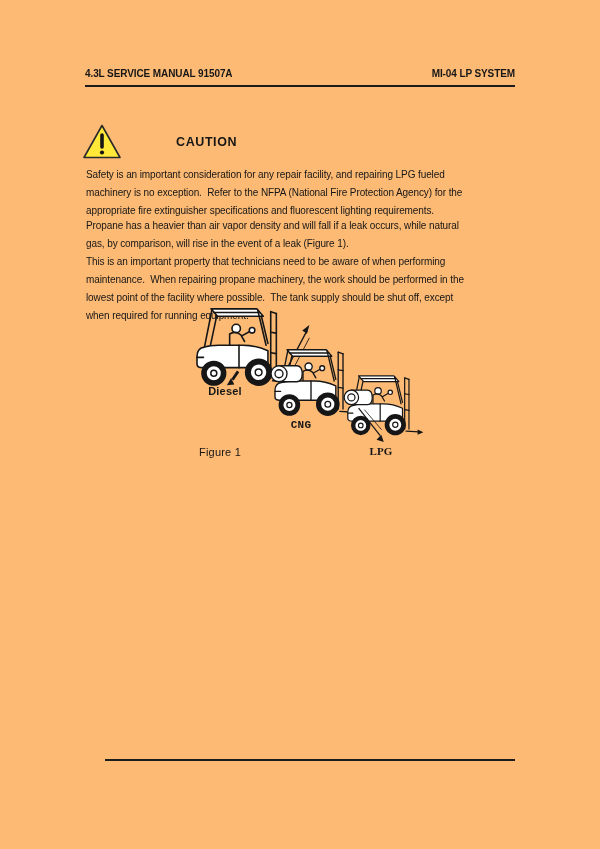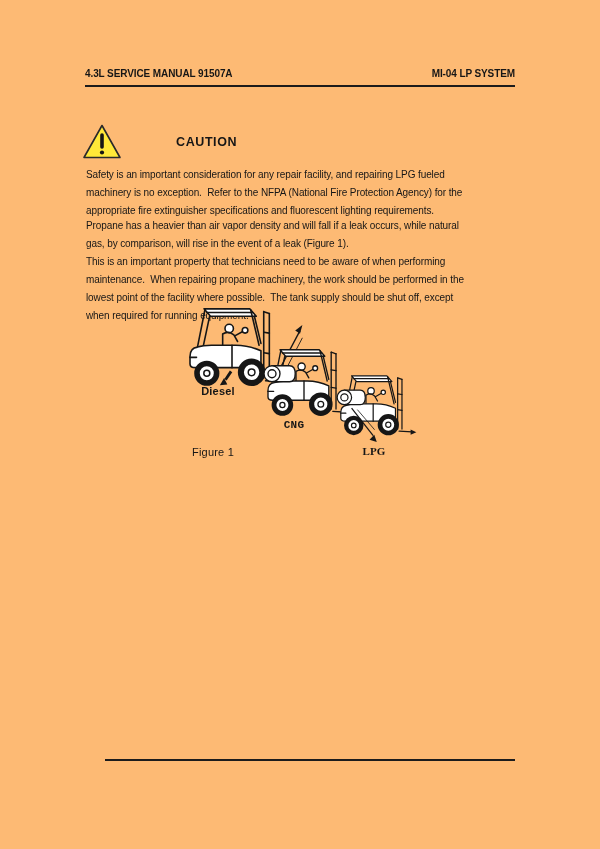--- a/index.html
+++ b/index.html
@@ -12,21 +12,21 @@
   .header-rule{left:85px;top:85px;width:430px;}
 
   .caution-block{position:absolute;left:82px;top:123px;display:flex;align-items:center;gap:32px;}
   .caution-label{margin-left:22px;font-size:12.5px;font-weight:bold;letter-spacing:0.6px;}
 
   .para{position:absolute;left:86px;width:460px;font-size:10px;font-weight:normal;
     letter-spacing:-0.1px;line-height:18px;white-space:pre;}
   .para-1{top:166px;}
   .para-2{top:217px;}
 
-  .figure-area{position:absolute;left:2px;top:0;width:518px;height:849px;pointer-events:none;}
+  .figure-area{position:absolute;left:9px;top:0;width:518px;height:849px;pointer-events:none;}
   .fk{position:absolute;}
   .fk-label{position:absolute;width:60px;text-align:center;font-size:11px;font-weight:bold;letter-spacing:0.2px;}
   .label-diesel{left:186px;top:385px;}
   .label-cng{left:262px;top:419px;font-family:Liberation Mono, monospace;}
   .label-lpg{left:342px;top:445px;font-family:Liberation Serif, serif;}
   .figure-caption{position:absolute;left:190px;top:446px;font-size:11px;font-weight:normal;letter-spacing:0.2px;}
 
   .footer-rule{left:105px;top:759px;width:410px;}
   .footer-row{position:absolute;left:105px;top:764px;width:410px;display:flex;
     font-size:10px;font-weight:bold;letter-spacing:-0.1px;white-space:nowrap;}

